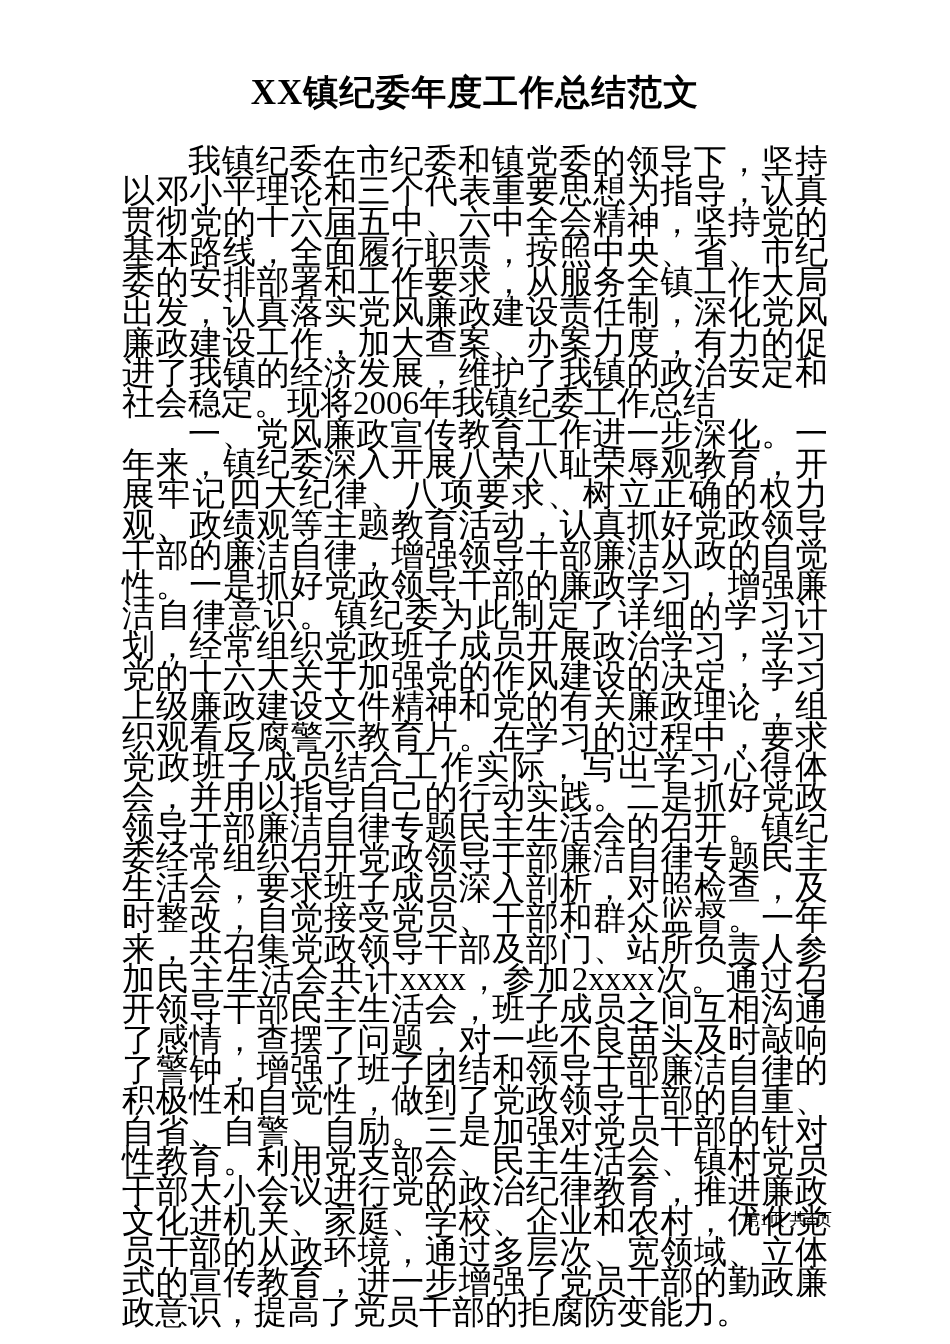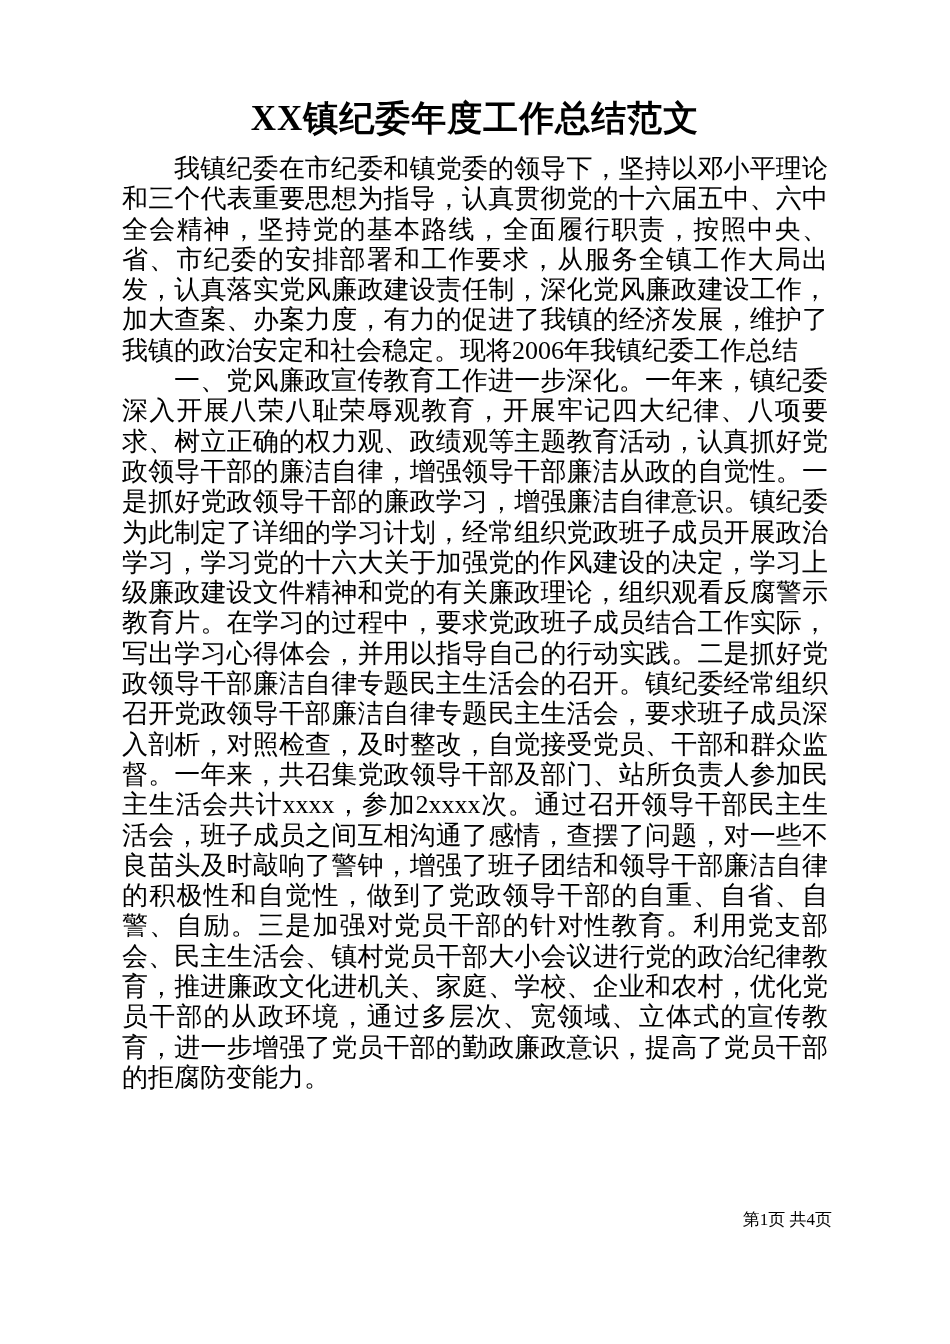--- a/index.html
+++ b/index.html
@@ -18,31 +18,31 @@
   .page {
     position: absolute;
     top: 0;
     left: 0;
     width: 950px;
     height: 1344px;
     background: #ffffff;
   }
   .doc-title {
     margin: 0;
-    padding-top: 98px;
+    padding-top: 72px;
     text-align: center;
     font-size: 35px;
     font-weight: bold;
     letter-spacing: 1px;
     line-height: 1.2;
   }
   .doc-body {
-    margin: 14px auto 0 auto;
+    margin: 32px auto 0 auto;
     width: 706px;
-    font-size: 26px;
+    font-size: 33px;
     line-height: 30.3px;
     text-align: justify;
     text-justify: inter-ideograph;
   }
   .doc-body p {
     margin: 0;
     padding: 0;
     text-indent: 2em;
     word-break: break-all;
   }

